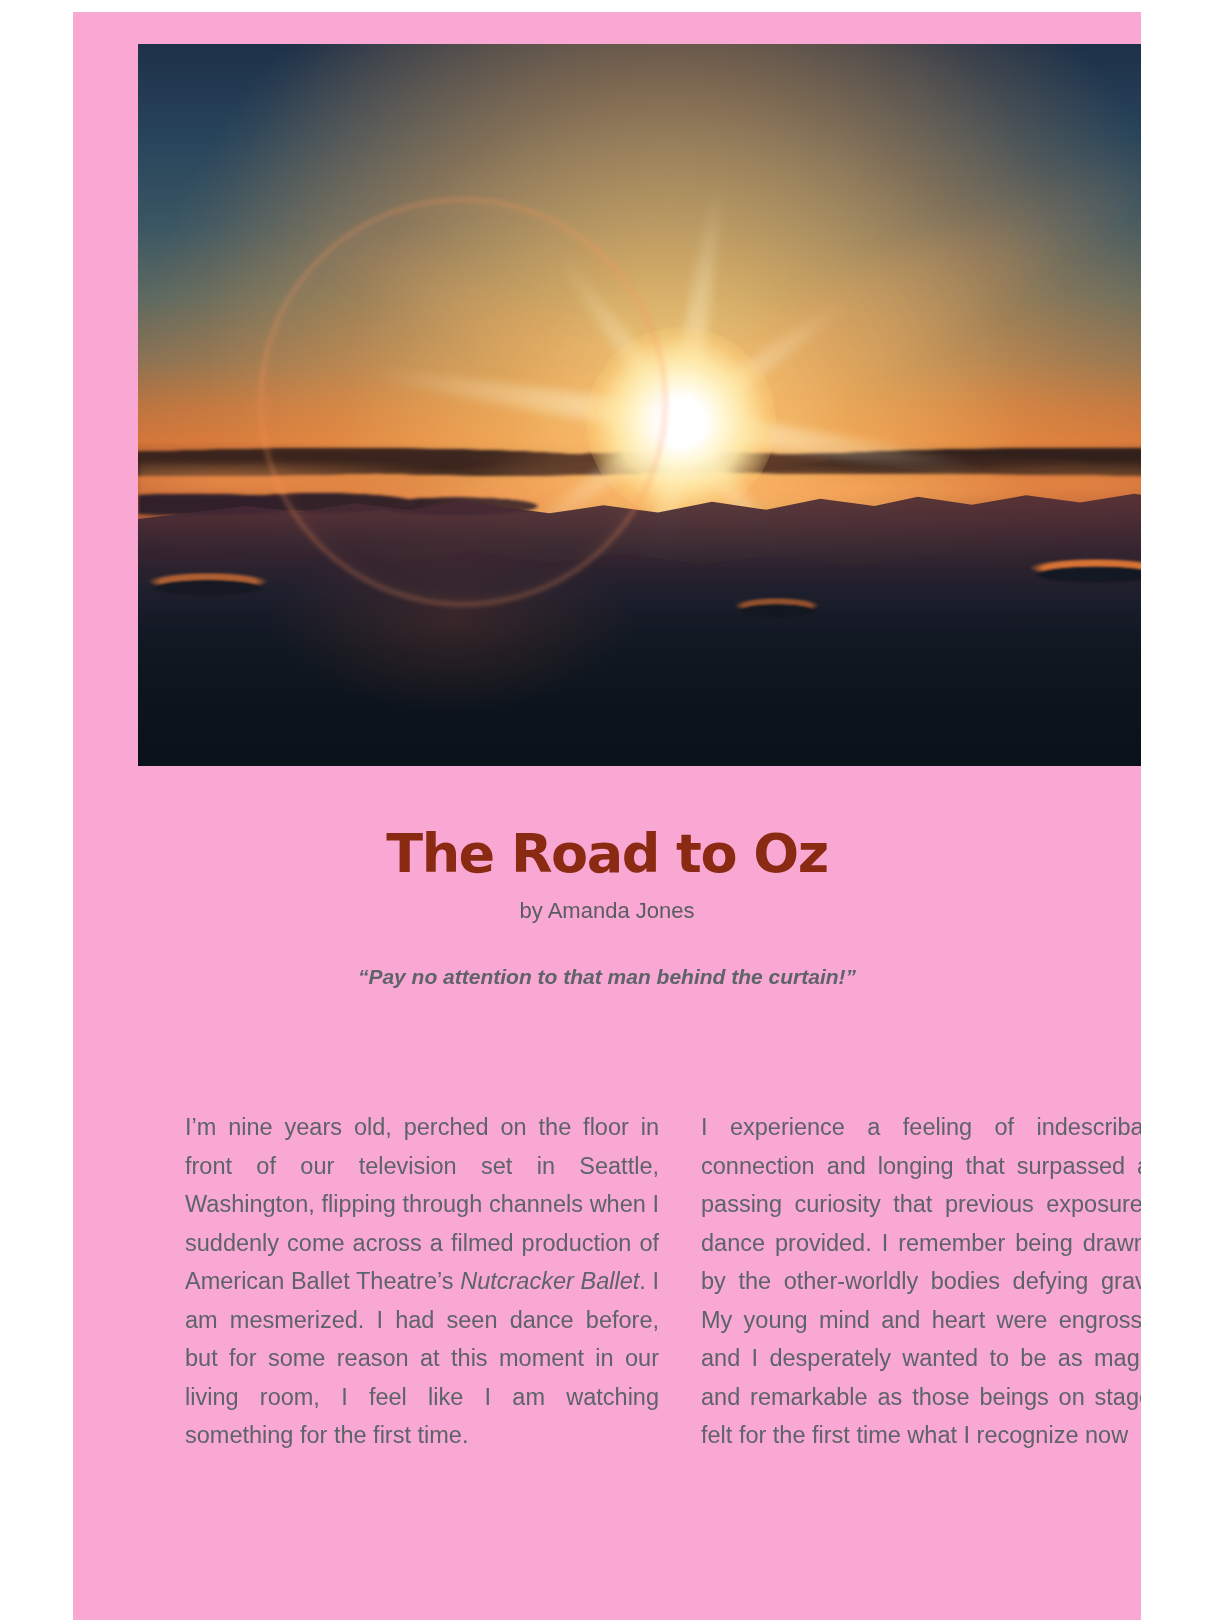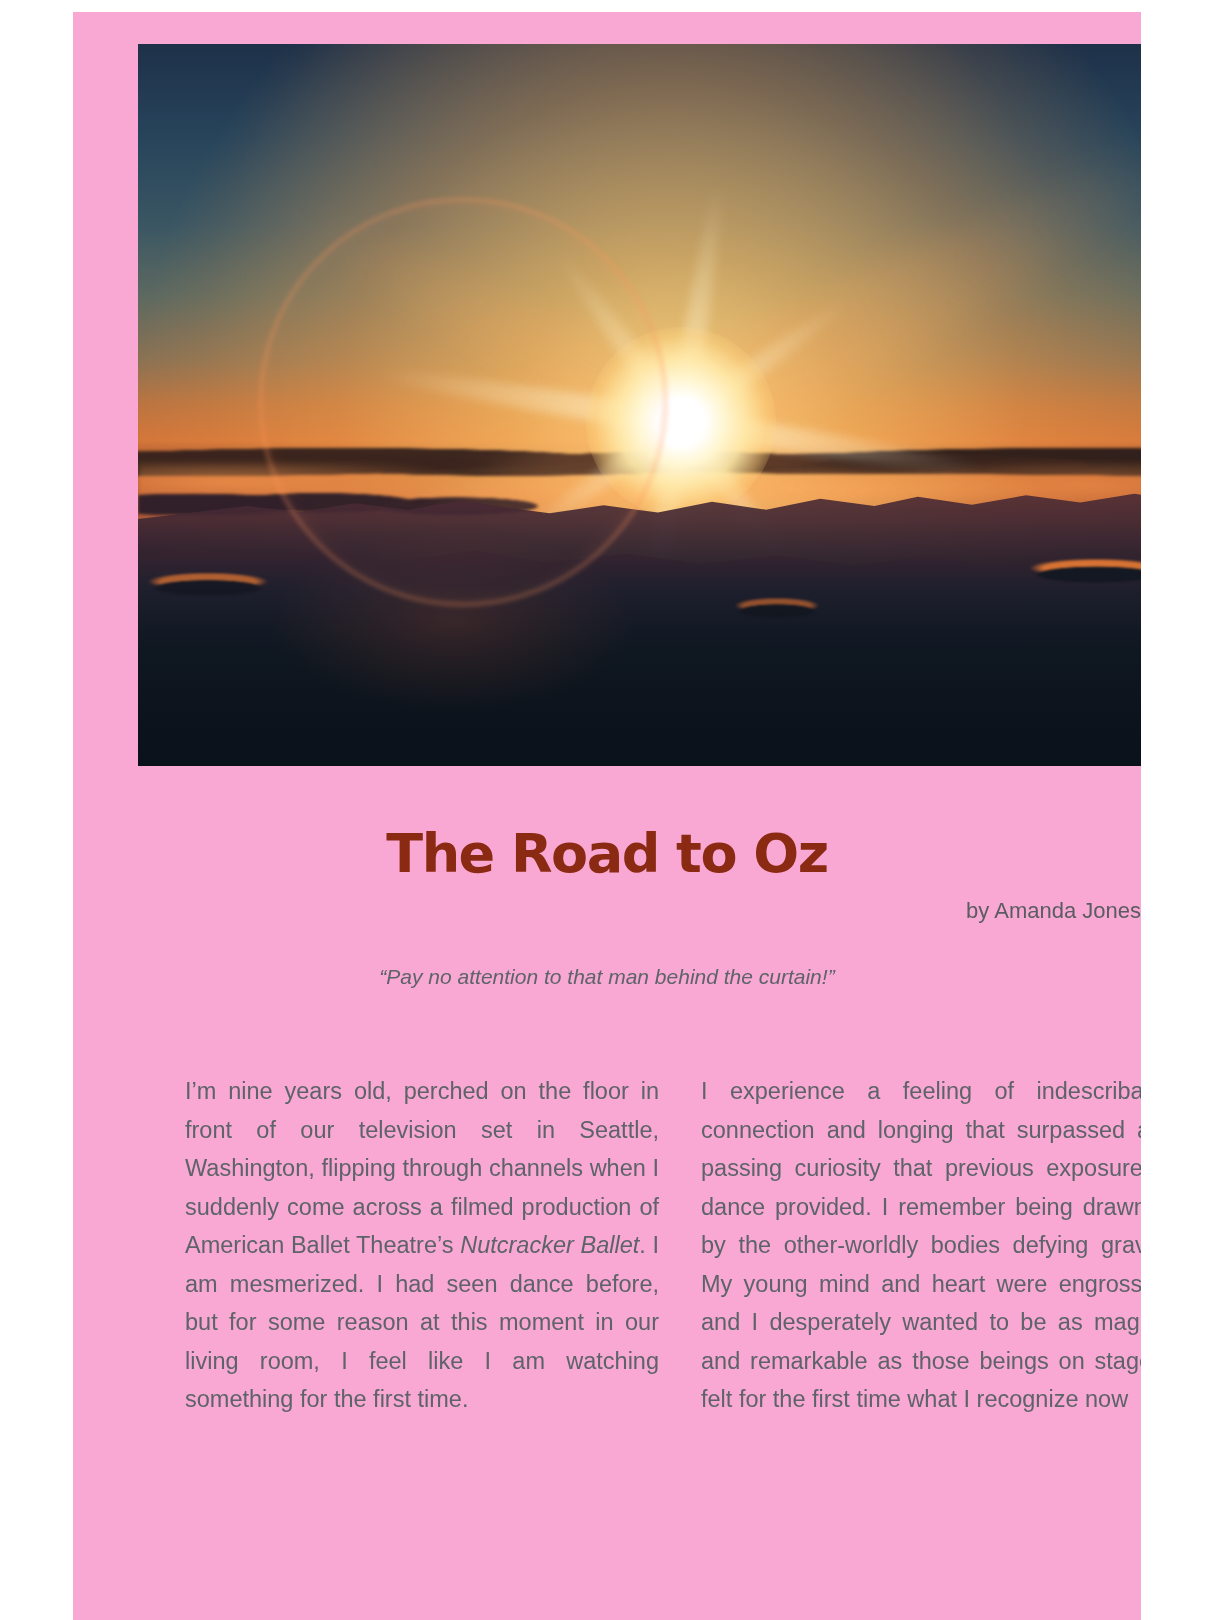--- a/index.html
+++ b/index.html
@@ -134,29 +134,29 @@
 
   
   .title {
     position:absolute; top:812px; left:0; width:100%;
     text-align:center; font-family:"DejaVu Sans", sans-serif;
     font-weight:800; font-size:54px; letter-spacing:-1.5px;
     color:#8b2a12; line-height:1.1;
   }
   .byline {
     position:absolute; top:886px; left:0; width:100%;
-    text-align:right; font-size:22px; color:#595d61;
+    text-align:center; font-size:22px; color:#595d61;
   }
   .quote {
     position:absolute; top:951px; left:0; width:100%;
-    text-align:center; font-style:italic; font-size:21px; color:#5d6369;
+    text-align:center; font-style:italic; font-size:21px; color:#5d6369;font-weight:bold;
   }
   .quote p { margin:0 0 32px 0; line-height:1.35; }
   .columns {
-    position:absolute; top:1060px; left:112px; width:990px;
+    position:absolute; top:1096px; left:112px; width:990px;
     display:flex; gap:42px;
   }
   .col {
     flex:1 1 0; text-align:justify; font-size:23.5px;
     line-height:1.64; color:#5d6369;
   }
   .col p { margin:0; }
 </style>
 </head>
 <body>

